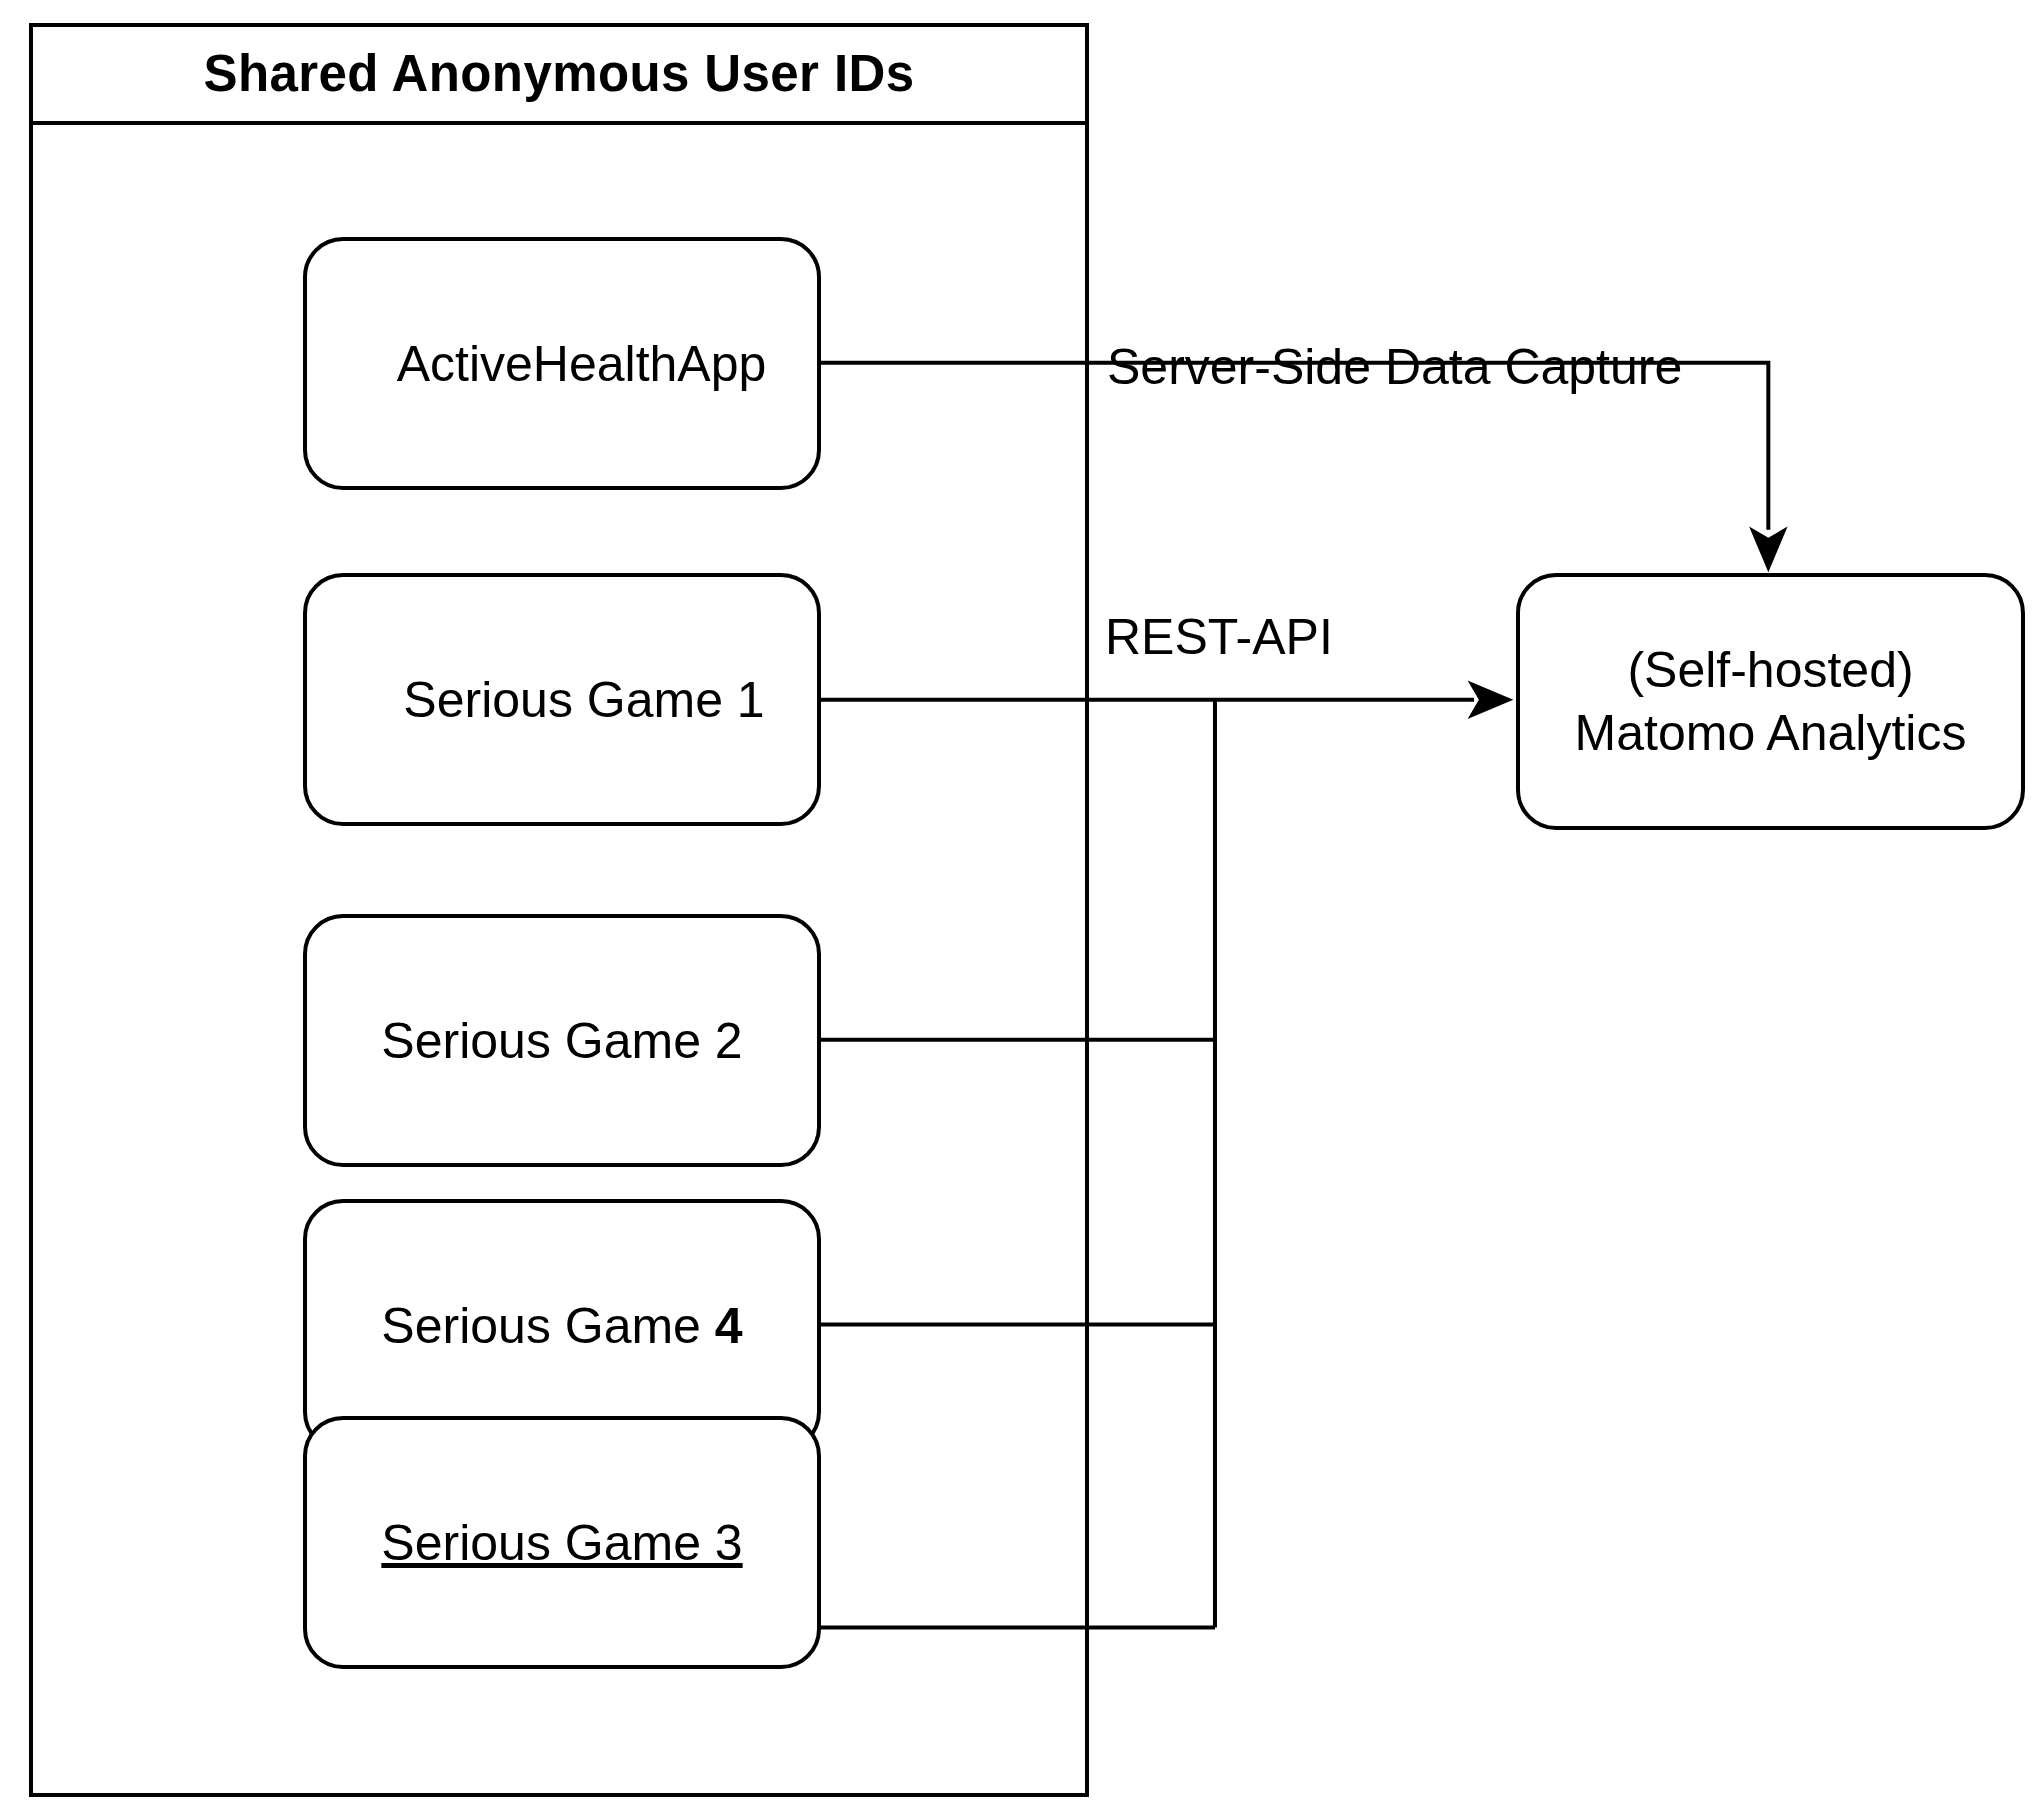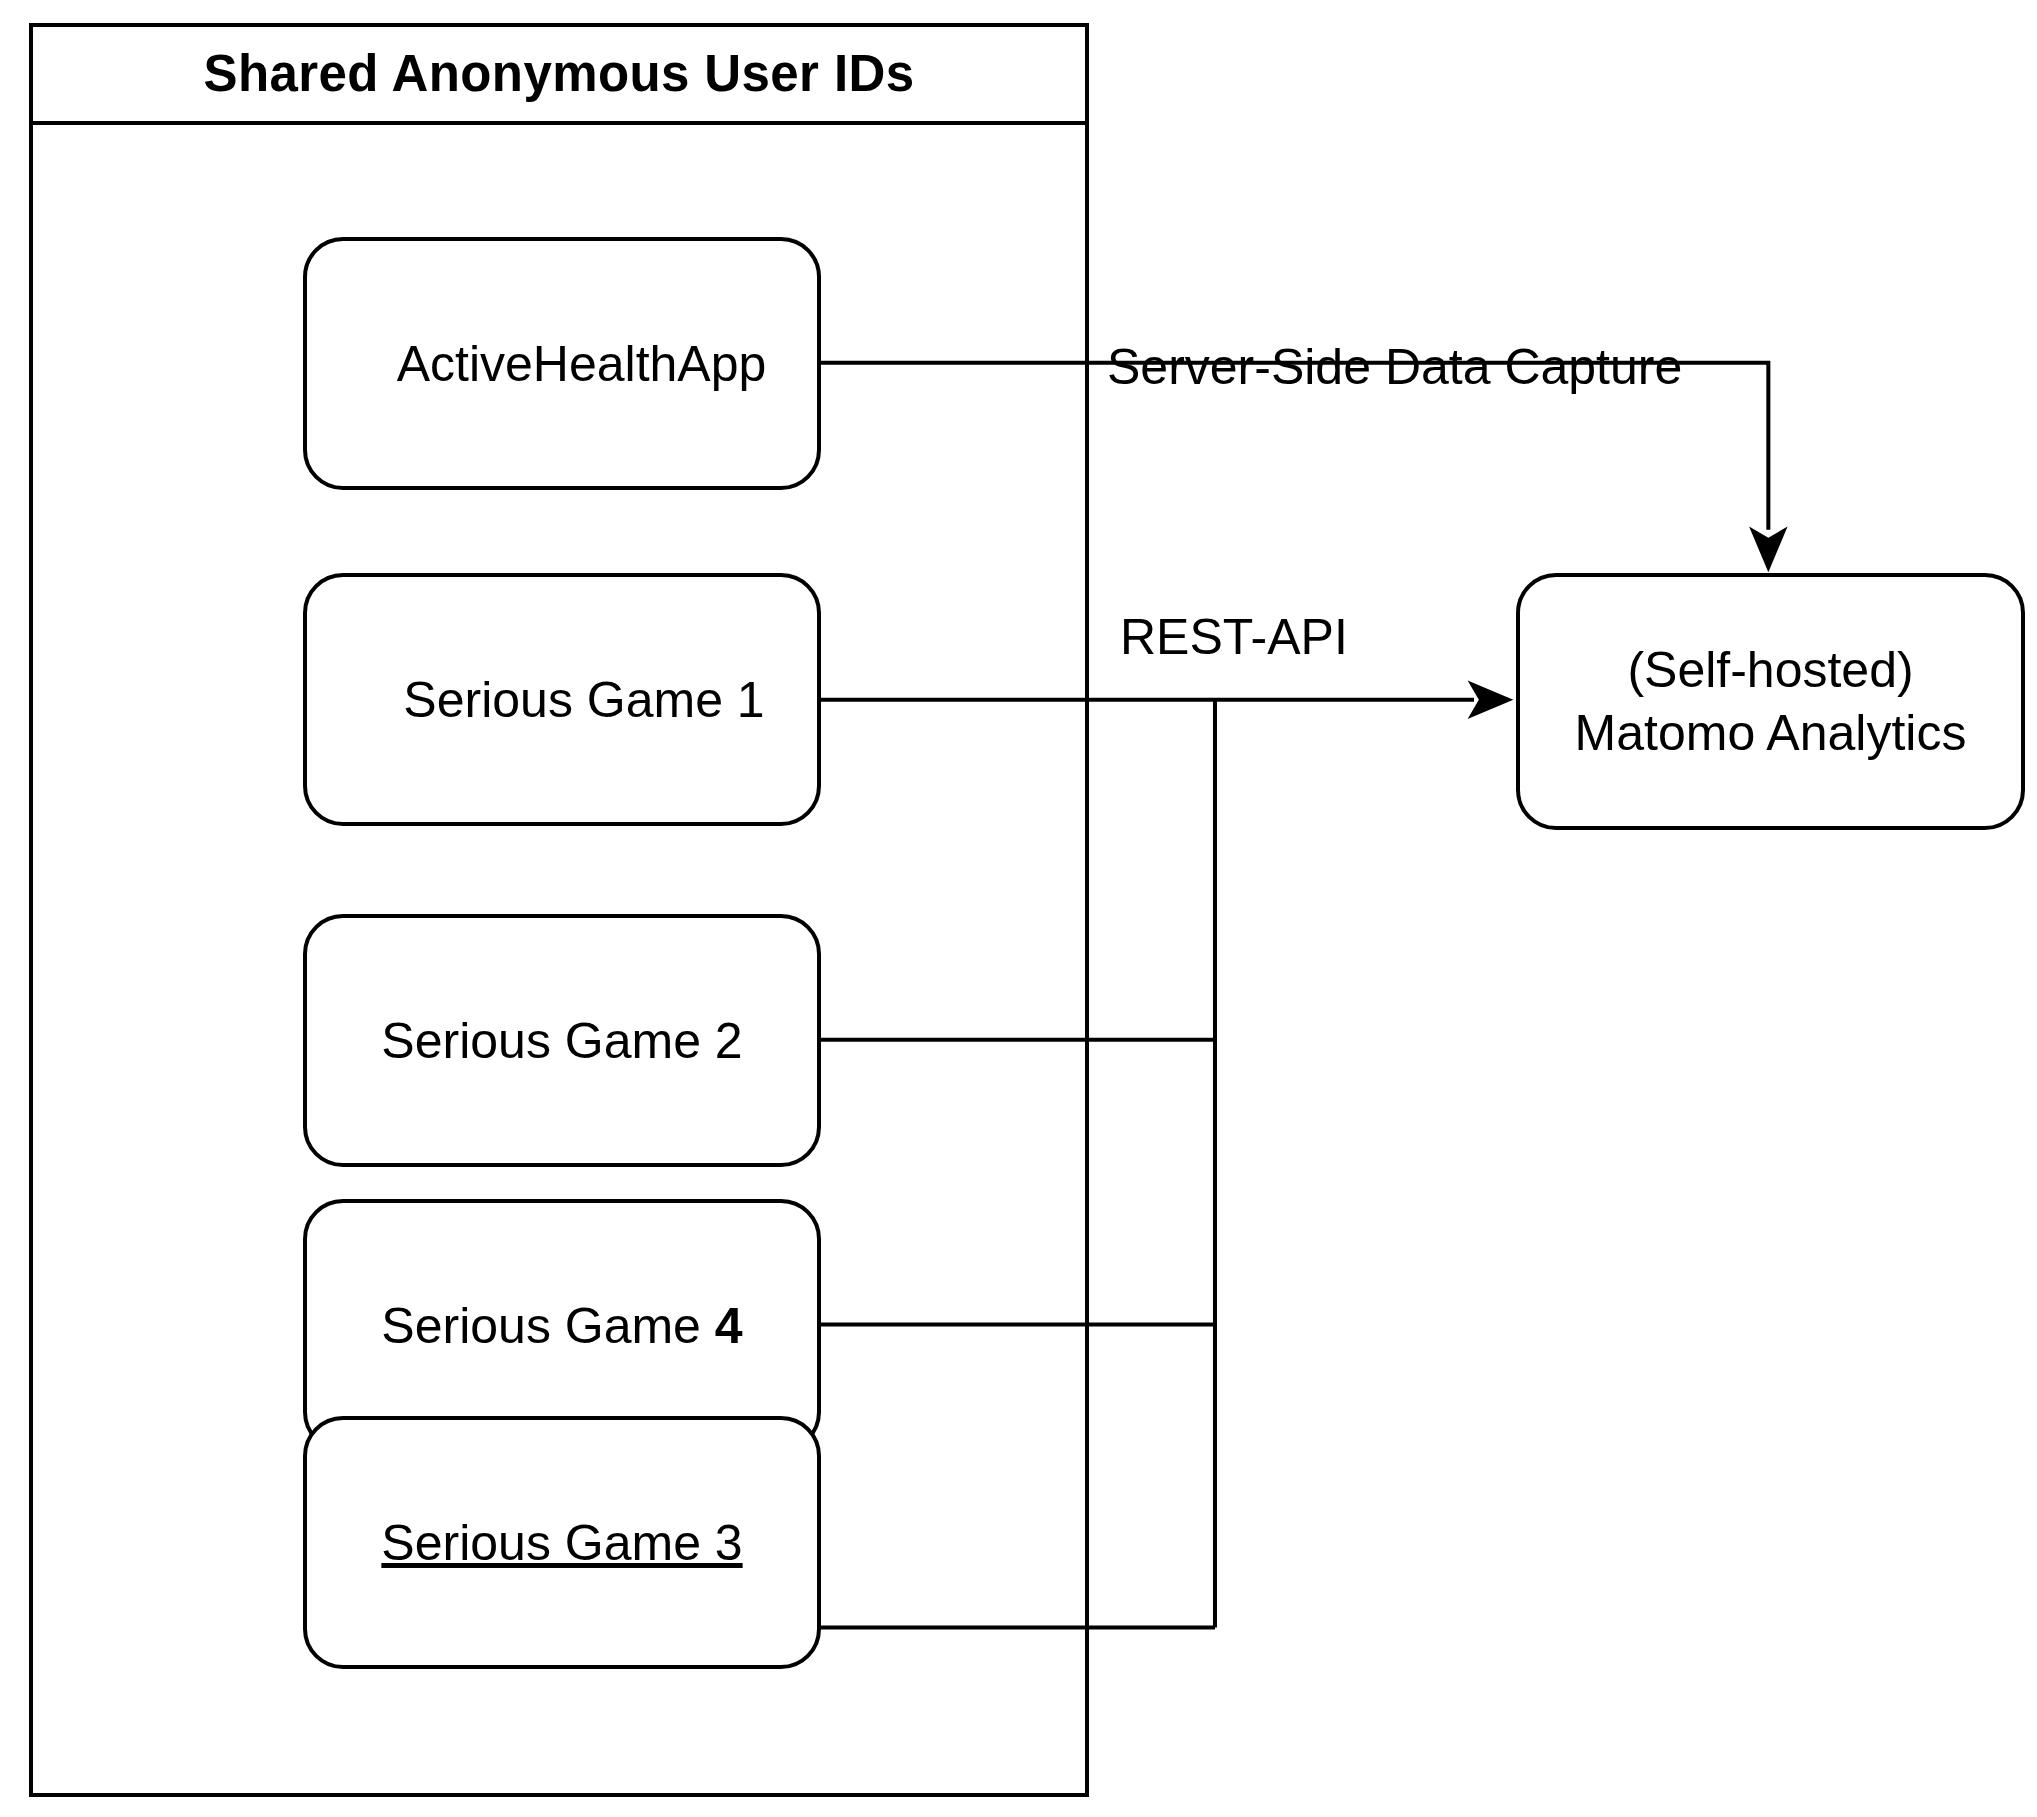--- a/index.html
+++ b/index.html
@@ -73,21 +73,20 @@
   }
   .label-ssdc {
     left: 1107px; top: 298px;
     width: 670px;
     text-align: left;
     margin-top: 44px;
   }
   .label-rest {
     left: 1105px; top: 612px;
     text-align: left;
-    margin-left: 15px;
   }
 </style>
 </head>
 <body>
 
 <div class="canvas">
 
   <svg class="edges" viewBox="0 0 2540 2266" xmlns="http://www.w3.org/2000/svg">
     <g stroke="#000000" stroke-width="5" fill="none">
       <path d="M1023 452 H2205 V660"></path>

